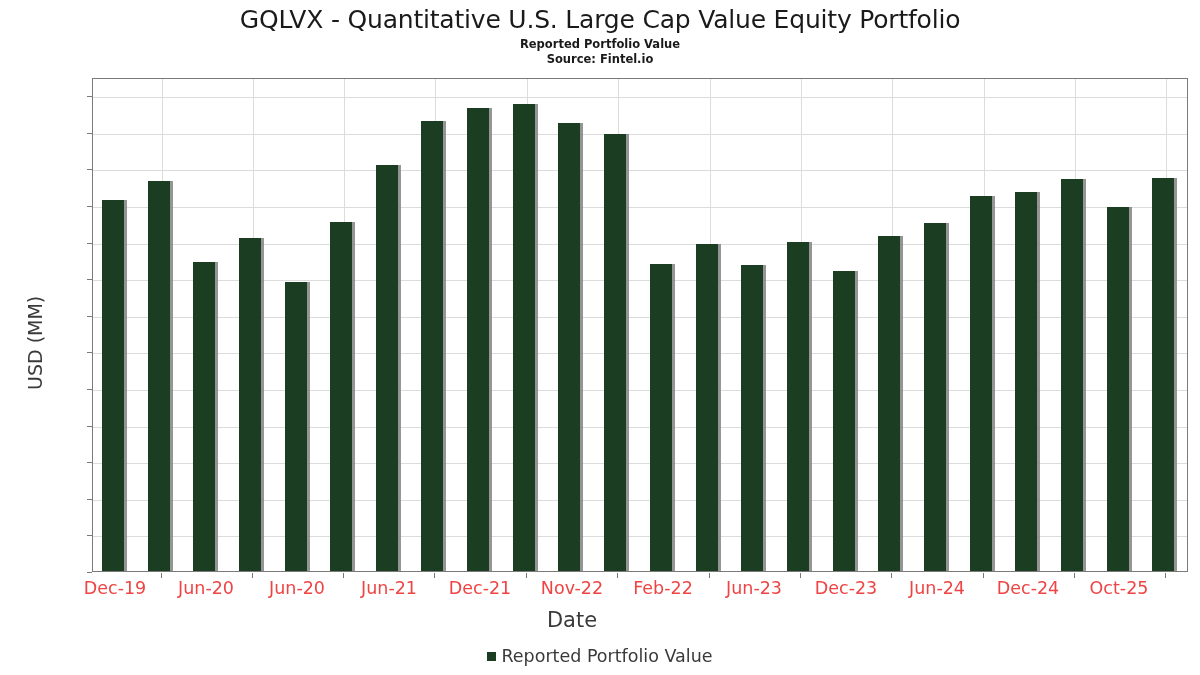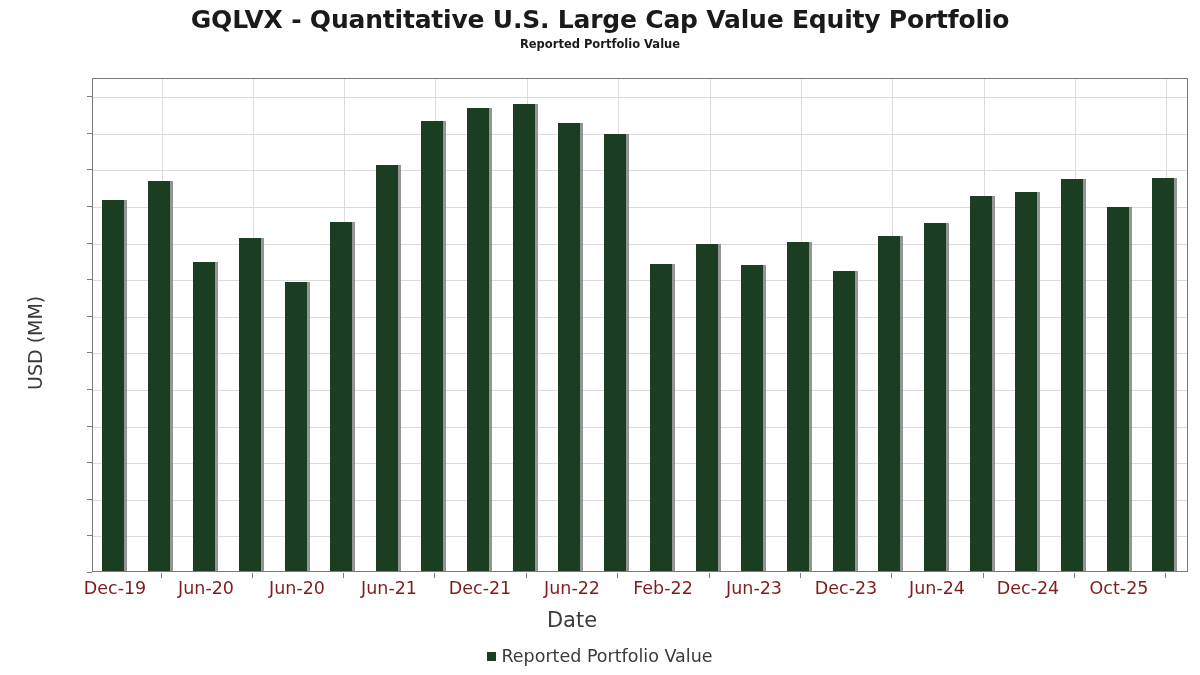--- a/index.html
+++ b/index.html
@@ -6,21 +6,21 @@
   body{
     width:1200px;height:675px;background:#ffffff;
     font-family:"DejaVu Sans","Liberation Sans",sans-serif;
     color:#3a3a3a;overflow:hidden;position:relative;
   }
   #chart-root{position:absolute;inset:0;}
 
   
   .title-block{position:absolute;left:0;top:0;width:1200px;text-align:center;}
   .main-title{
-    font-size:25px;color:#1a1a1a;font-weight:700;
+    font-size:25px;color:#1a1a1a;font-weight:400;
     letter-spacing:-0.2px;margin-top:5px;line-height:30px;
     font-family:"DejaVu Sans","Liberation Sans",sans-serif;
   }
   .sub-title{
     font-size:11.5px;color:#1a1a1a;font-weight:bold;line-height:15px;margin-top:2px;
   }
   .source-title{
     font-size:11.5px;color:#1a1a1a;font-weight:bold;line-height:15px;
   }
 
@@ -41,21 +41,21 @@
   }
   .ytick-mark{position:absolute;left:-5px;width:5px;height:1px;background:#7a7a7a;}
   .ylabel{
     position:absolute;font-size:19px;color:#3a3a3a;
     transform:rotate(-90deg);transform-origin:left top;
     white-space:nowrap;left:24px;top:390px;
   }
 
   
   .xtick-label{
-    position:absolute;top:578px;font-size:17.5px;color:#7f1d1d;
+    position:absolute;top:578px;font-size:17.5px;color:#ef4444;
     text-align:center;width:100px;margin-left:-50px;line-height:20px;
   }
   .xtick-mark{position:absolute;top:573px;width:1px;height:5px;background:#7a7a7a;}
   .xlabel{
     position:absolute;left:0;width:1144px;text-align:center;top:608px;
     font-size:21px;color:#3a3a3a;
   }
 
   
   .legend{
@@ -66,20 +66,21 @@
   .legend-label{font-size:17.5px;color:#3a3a3a;line-height:20px;}
 </style>
 </head>
 <body>
 
 <div id="chart-root">
 
   <div class="title-block">
     <div class="main-title">GQLVX - Quantitative U.S. Large Cap Value Equity Portfolio</div>
     <div class="sub-title">Reported Portfolio Value</div>
+    <div class="source-title">Source: Fintel.io</div>
   </div>
 
   <div class="ylabel">USD (MM)</div>
   <div id="yticks">
       <div class="ytick-mark" style="top: 572px; left: 87px;"></div>
       <div class="ytick-mark" style="top: 535.407px; left: 87px;"></div>
       <div class="ytick-mark" style="top: 498.815px; left: 87px;"></div>
       <div class="ytick-mark" style="top: 462.222px; left: 87px;"></div>
       <div class="ytick-mark" style="top: 425.63px; left: 87px;"></div>
       <div class="ytick-mark" style="top: 389.037px; left: 87px;"></div>
@@ -154,21 +155,21 @@
       <div class="xtick-label" style="left: 115px;">Dec-19</div>
       <div class="xtick-mark" style="left: 252px;"></div>
       <div class="xtick-label" style="left: 206px;">Jun-20</div>
       <div class="xtick-mark" style="left: 343px;"></div>
       <div class="xtick-label" style="left: 297px;">Jun-20</div>
       <div class="xtick-mark" style="left: 434px;"></div>
       <div class="xtick-label" style="left: 389px;">Jun-21</div>
       <div class="xtick-mark" style="left: 526px;"></div>
       <div class="xtick-label" style="left: 480px;">Dec-21</div>
       <div class="xtick-mark" style="left: 617px;"></div>
-      <div class="xtick-label" style="left: 572px;">Jun-22</div>
+      <div class="xtick-label" style="left: 572px;">Nov-22</div>
       <div class="xtick-mark" style="left: 709px;"></div>
       <div class="xtick-label" style="left: 663px;">Feb-22</div>
       <div class="xtick-mark" style="left: 800px;"></div>
       <div class="xtick-label" style="left: 754px;">Jun-23</div>
       <div class="xtick-mark" style="left: 891px;"></div>
       <div class="xtick-label" style="left: 846px;">Dec-23</div>
       <div class="xtick-mark" style="left: 983px;"></div>
       <div class="xtick-label" style="left: 937px;">Jun-24</div>
       <div class="xtick-mark" style="left: 1074px;"></div>
       <div class="xtick-label" style="left: 1028px;">Dec-24</div>

